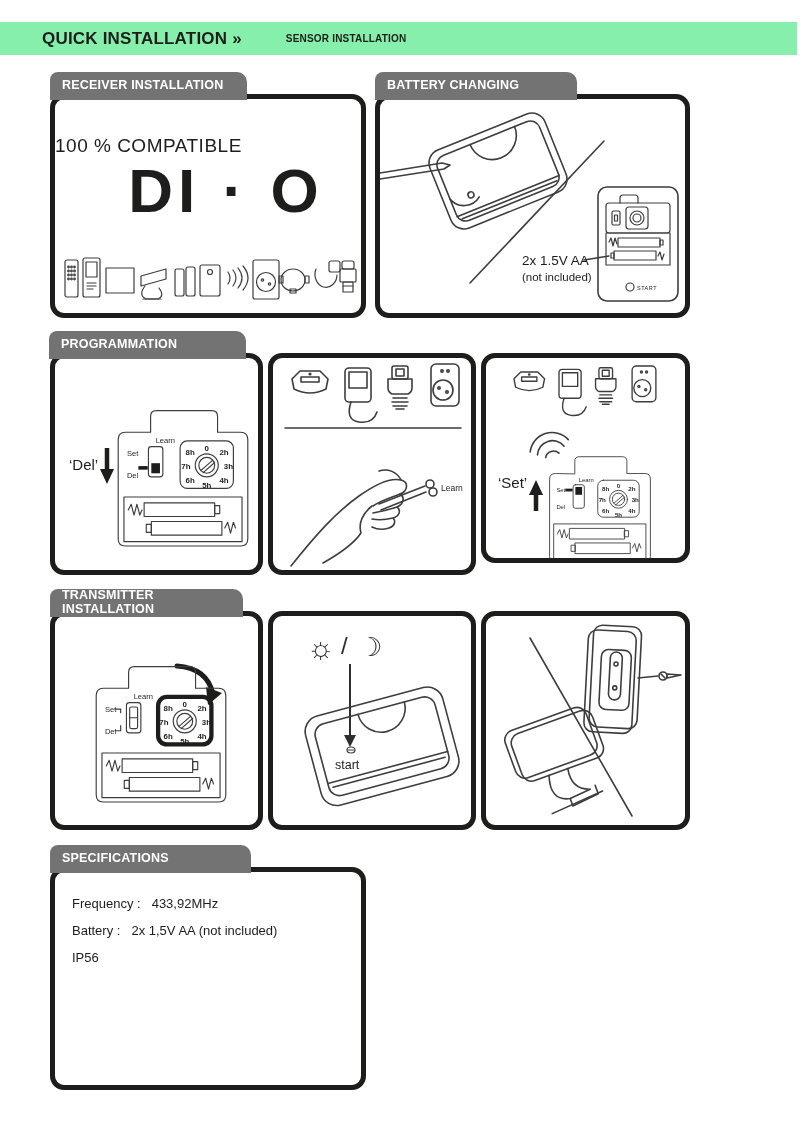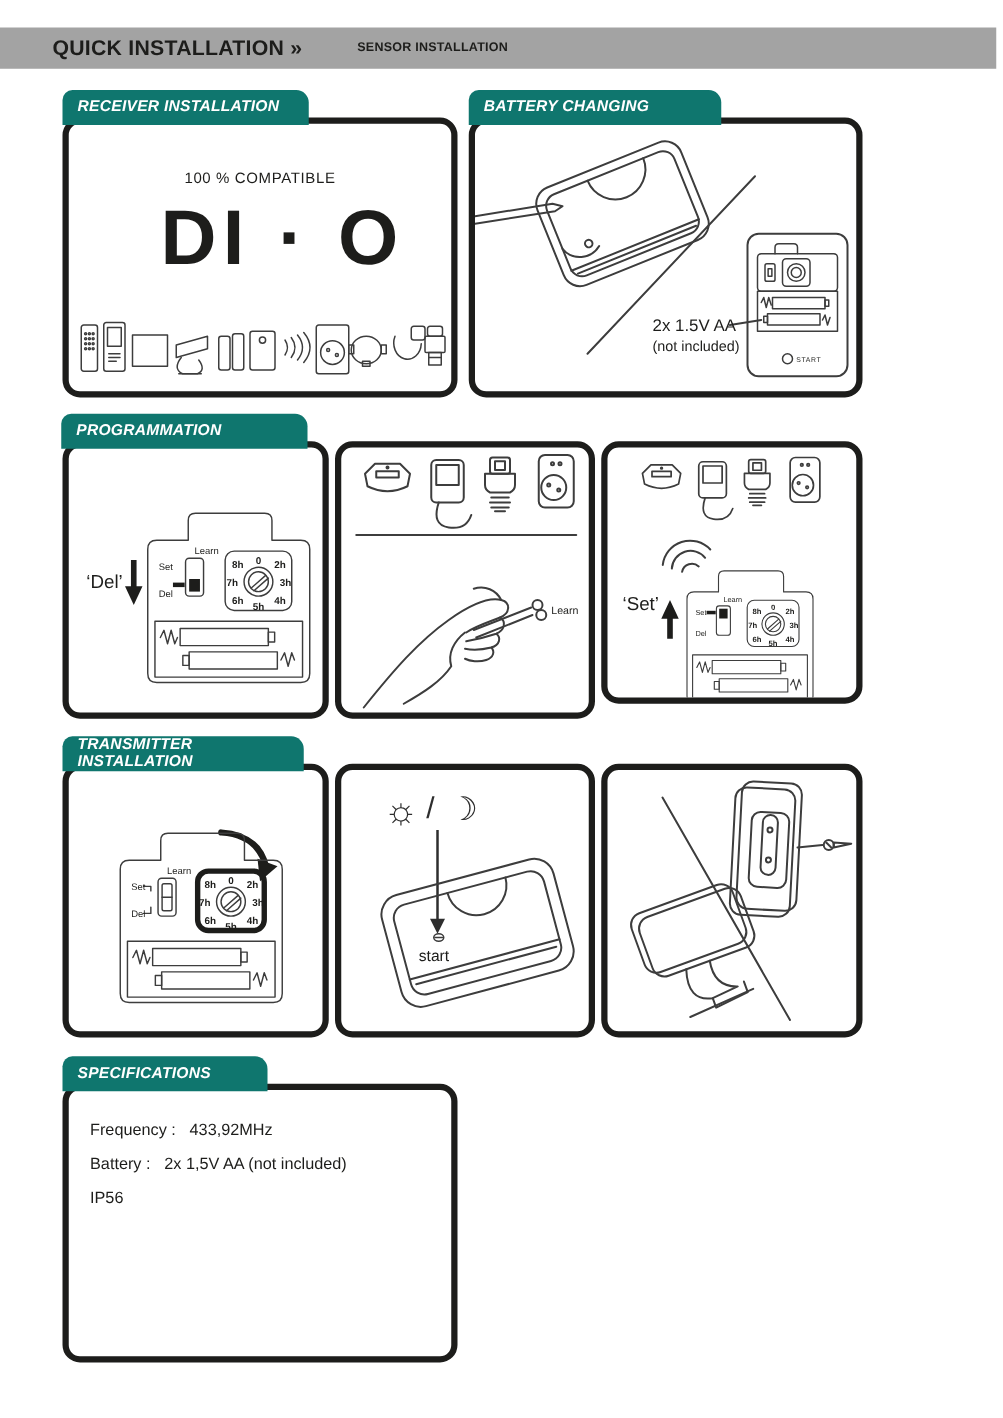--- a/index.html
+++ b/index.html
@@ -1,40 +1,40 @@
 <!DOCTYPE html>
 <html><head>
 <meta charset="utf-8">
 <style>
   * { margin:0; padding:0; box-sizing:border-box; }
   html,body { width:802px; height:1134px; background:#ffffff; font-family:"Liberation Sans",sans-serif; color:#1d1d1b; }
   body { position:relative; overflow:hidden; }
 
-  .headerbar { position:absolute; left:0; top:22px; width:797px; height:33px; background:#a3a3a3; display:flex; align-items:center; }
+  .headerbar { position:absolute; left:0; top:22px; width:797px; height:33px; background:#86efac; display:flex; align-items:center; }
   .h-title { font-size:17px; font-weight:bold; margin-left:42px; letter-spacing:.2px; }
   .h-sub   { font-size:10px; font-weight:bold; margin-left:44px; letter-spacing:.2px; }
 
-  .tab { position:absolute; height:28px; background:#0f766e; border-radius:8px 10px 0 0;
+  .tab { position:absolute; height:28px; background:#737373; border-radius:8px 10px 0 0;
          color:#fff; font-weight:bold; font-size:12.5px; letter-spacing:.2px;
-         display:flex; align-items:center; padding:0 12px 3px 12px; z-index:2;font-style:italic; }
+         display:flex; align-items:center; padding:0 12px 3px 12px; z-index:2; }
   .panel { position:absolute; background:#fff; border:5px solid #1d1d1b; border-radius:14px; z-index:1; overflow:hidden; }
 
   svg { display:block; position:absolute; left:0; top:0; }
   svg text { font-family:"Liberation Sans",sans-serif; fill:#1d1d1b; }
   .sk  { fill:none; stroke:#3d3d3d; stroke-width:1.6; stroke-linecap:round; stroke-linejoin:round; }
   .sk2 { fill:none; stroke:#3d3d3d; stroke-width:1.2; stroke-linecap:round; stroke-linejoin:round; }
   .ink { fill:#1d1d1b; stroke:none; }
   .thick { fill:none; stroke:#1d1d1b; stroke-width:6; stroke-linejoin:round; }
   .arr { fill:none; stroke:#1d1d1b; stroke-width:5; stroke-linecap:round; }
   .t10 { font-size:10.5px; }
   .t11 { font-size:11px; font-weight:bold; }
   .lbl { font-size:15px; }
   .glyph { font-size:30px; fill:#2e2e2e; }
 
-  .compat { position:absolute; left:0; top:36px; width:100%; text-align:center; font-size:12px; letter-spacing:.5px; }
+  .compat { position:absolute; left:0; top:36px; width:100%; font-size:19px; letter-spacing:.5px; }
   .brand  { position:absolute; left:0; top:56px; width:100%; text-align:center; font-size:62px; font-weight:800; letter-spacing:5px;padding-left:36px; }
 
   .spec-list { position:absolute; left:17px; top:18px; }
   .spec-row { font-size:13px; height:27px; display:flex; align-items:center; }
   .spec-val { margin-left:11px; }
 </style>
 </head>
 <body>
 
 <div class="headerbar">
@@ -405,21 +405,21 @@
     <g transform="translate(16,118) rotate(-20)" class="sk">
       <rect x="5" y="5" width="86" height="50" rx="10"></rect>
       <rect x="0" y="0" width="86" height="50" rx="10"></rect>
       <path d="M30,55 Q22,80 42,84 L64,82 Q46,76 50,55"></path>
       <path d="M42,84 L42,92 L70,89 L70,80"></path>
       <path d="M20,92 L75,88"></path>
     </g>
   </svg>
 </div>
 
-<div class="tab" style="left:50px; top:845px; width:164px;">
+<div class="tab" style="left:50px; top:845px; width:201px;">
   <span>SPECIFICATIONS</span>
 </div>
 <div class="panel" style="left:50px; top:867px; width:316px; height:223px;">
   <div class="spec-list">
     <div class="spec-row">
       <span>Frequency :</span>
       <span class="spec-val">433,92MHz</span>
     </div>
     <div class="spec-row">
       <span>Battery :</span>

